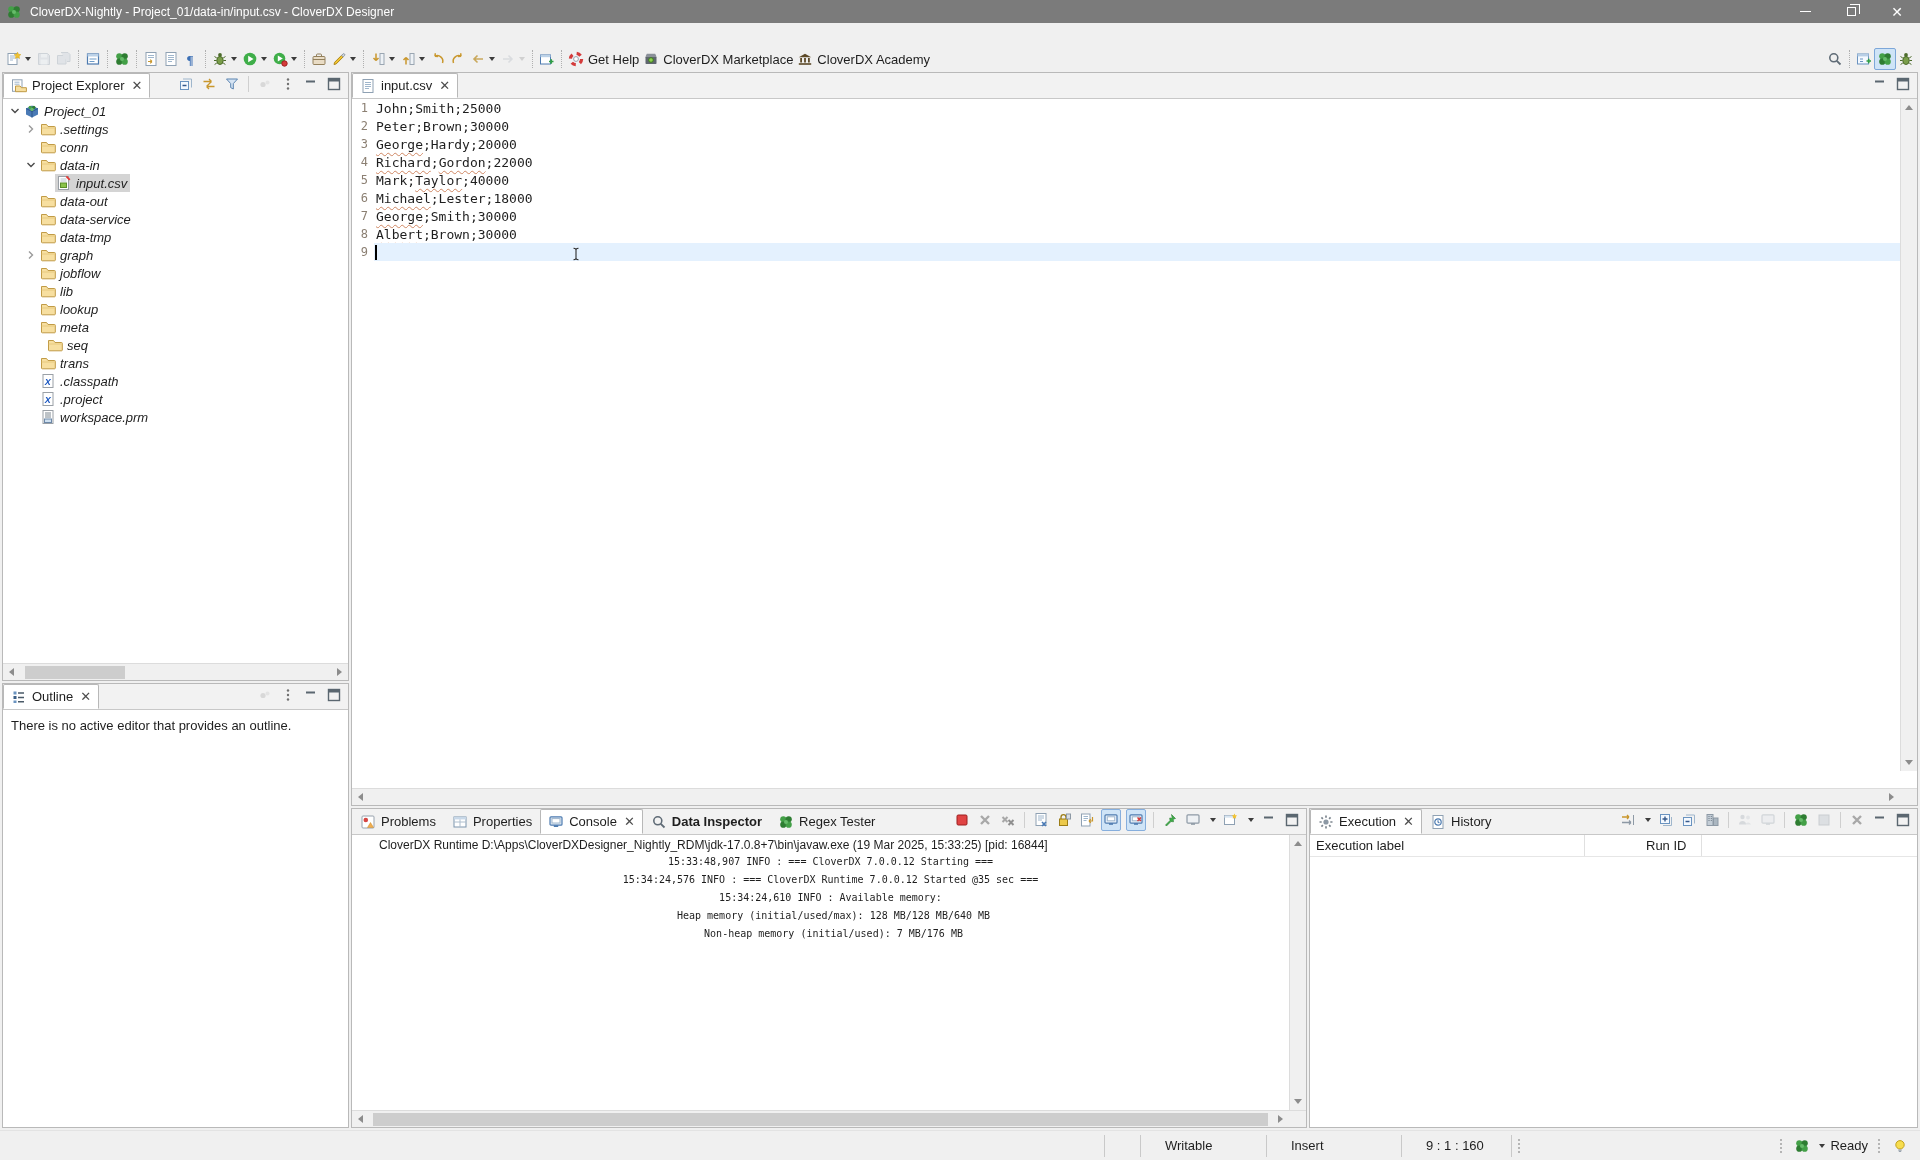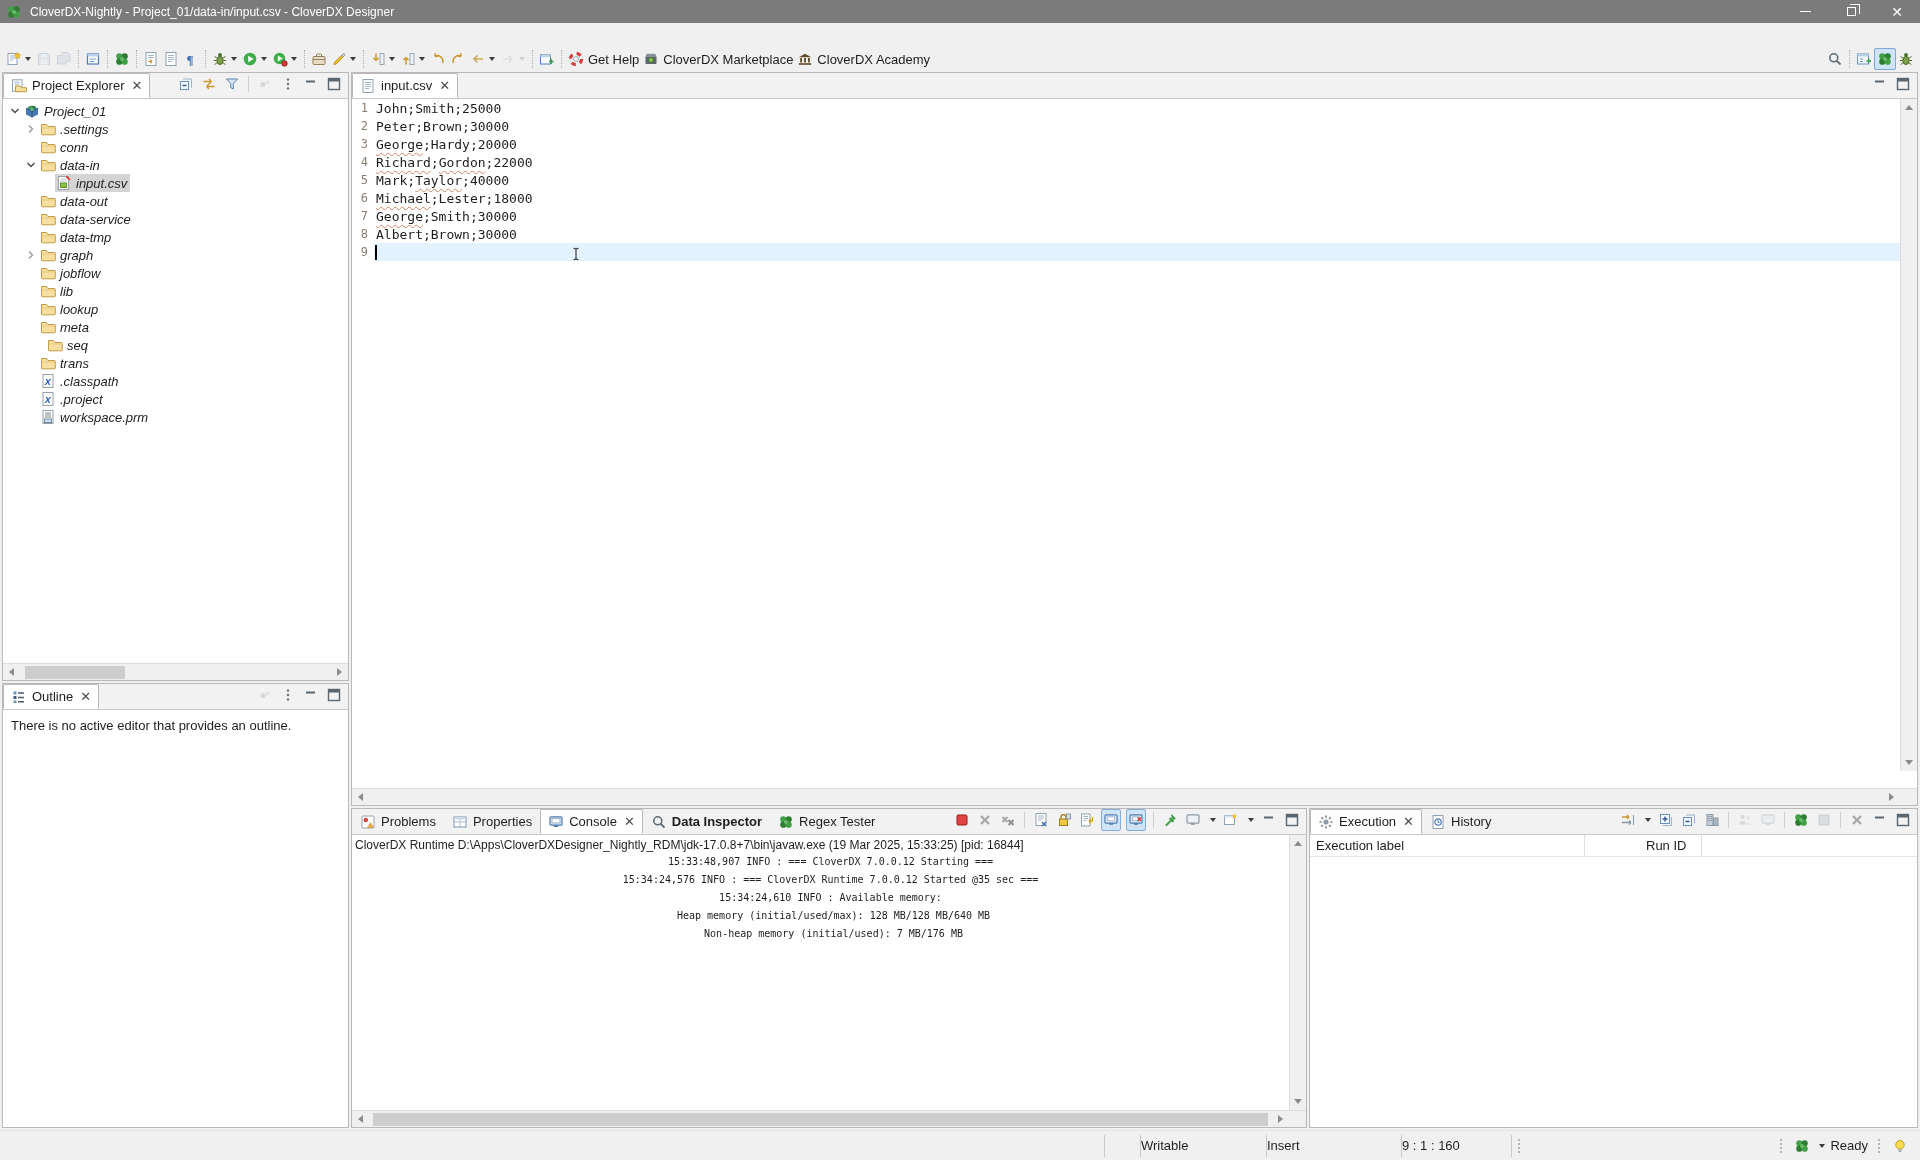--- a/index.html
+++ b/index.html
@@ -92,34 +92,34 @@
   .code { white-space:pre; padding-left:2px; }
   .eline.current { }
   .eline.current .codewrap { background:#e4f1fe; flex:1; height:18px; display:flex; align-items:center; }
   .codewrap { display:flex; align-items:center; }
   .sq { text-decoration:underline; text-decoration-style:wavy; text-decoration-color:#cf8763; text-decoration-thickness:1px; text-underline-offset:3px; }
   .caret { display:inline-block; width:1.5px; height:15px; background:#000; margin-left:1px; }
   .mouse-ibeam { position:absolute; left:216px; top:147px; }
 
   
   .console-body { flex:1; position:relative; overflow:hidden; background:#fff; }
-  .console-title { font-size:12px; padding:3px 0 1px 3px; white-space:nowrap; }
+  .console-title { font-size:12px; padding:3px 0 1px 3px; white-space:nowrap;margin-left:24px; }
   .console-log { font-family:"DejaVu Sans Mono", monospace; font-size:10px; line-height:18px; padding-left:3px; }
   .clog-line { white-space:pre;text-align:center; }
 
   
   .exec-header { height:22px; display:flex; border-bottom:1px solid #e6e6e6; background:#fff; flex:none; }
   .exec-col { border-right:1px solid #e0e0e0; padding:3px 0 0 6px; font-size:13px; color:#1e1e1e; white-space:nowrap; }
   .exec-body { flex:1; background:#fff; }
 
   
   .statusbar { position:absolute; left:0; top:1130px; right:0; height:30px; background:#f0f0f0;
                display:flex; align-items:center; border-top:1px solid #e3e3e3; font-size:13px; }
   .sb-spacer { width:1104px; flex:none; }
-  .sb-cell { height:22px; display:flex; align-items:center; padding-left:0; border-left:1px solid #c9c9c9; flex:none; }
+  .sb-cell { height:22px; display:flex; align-items:center; padding-left:24px; border-left:1px solid #c9c9c9; flex:none; }
   .sb-grip { border-left:2px dotted #b5b5b5; height:14px; margin:0 6px; }
   .sb-right { margin-left:auto; display:flex; align-items:center; padding-right:10px; gap:4px; }
 </style>
 </head>
 <body>
 
 <div class="window">
 
   <div class="titlebar">
     <span class="app-icon">

